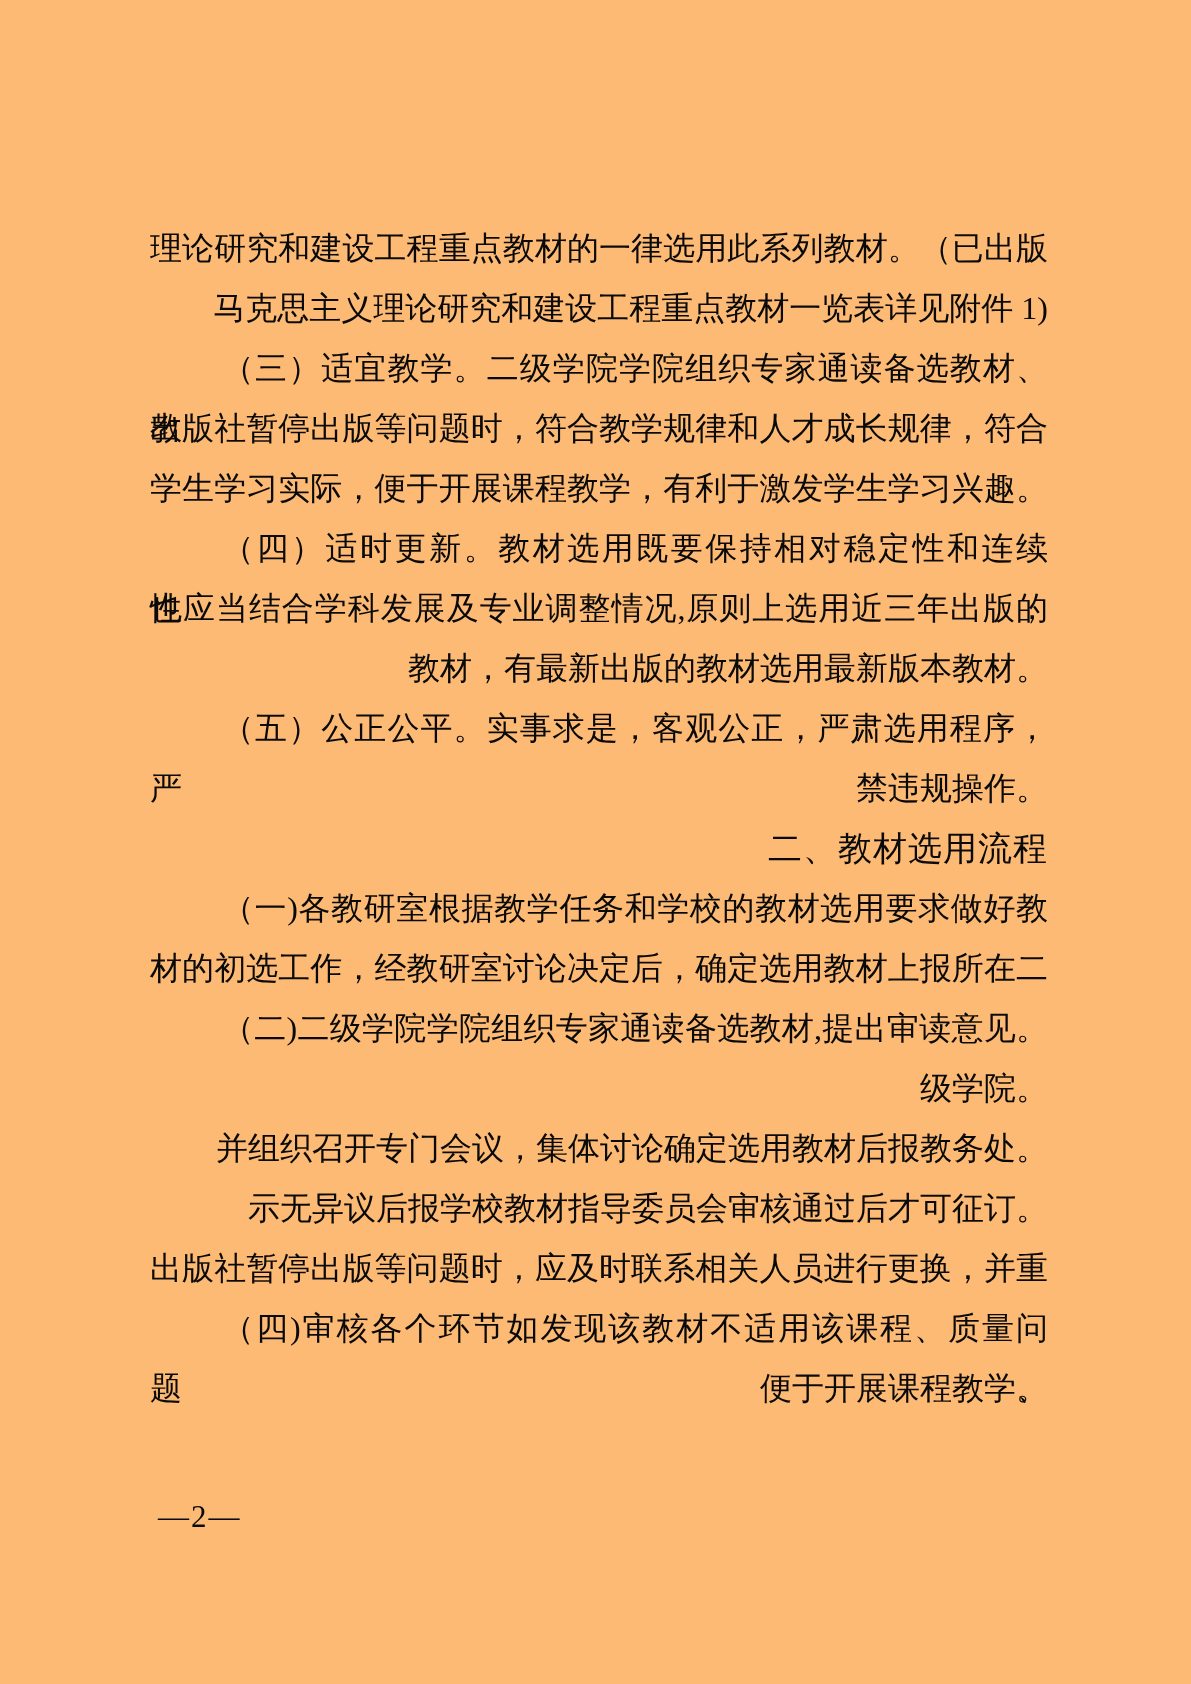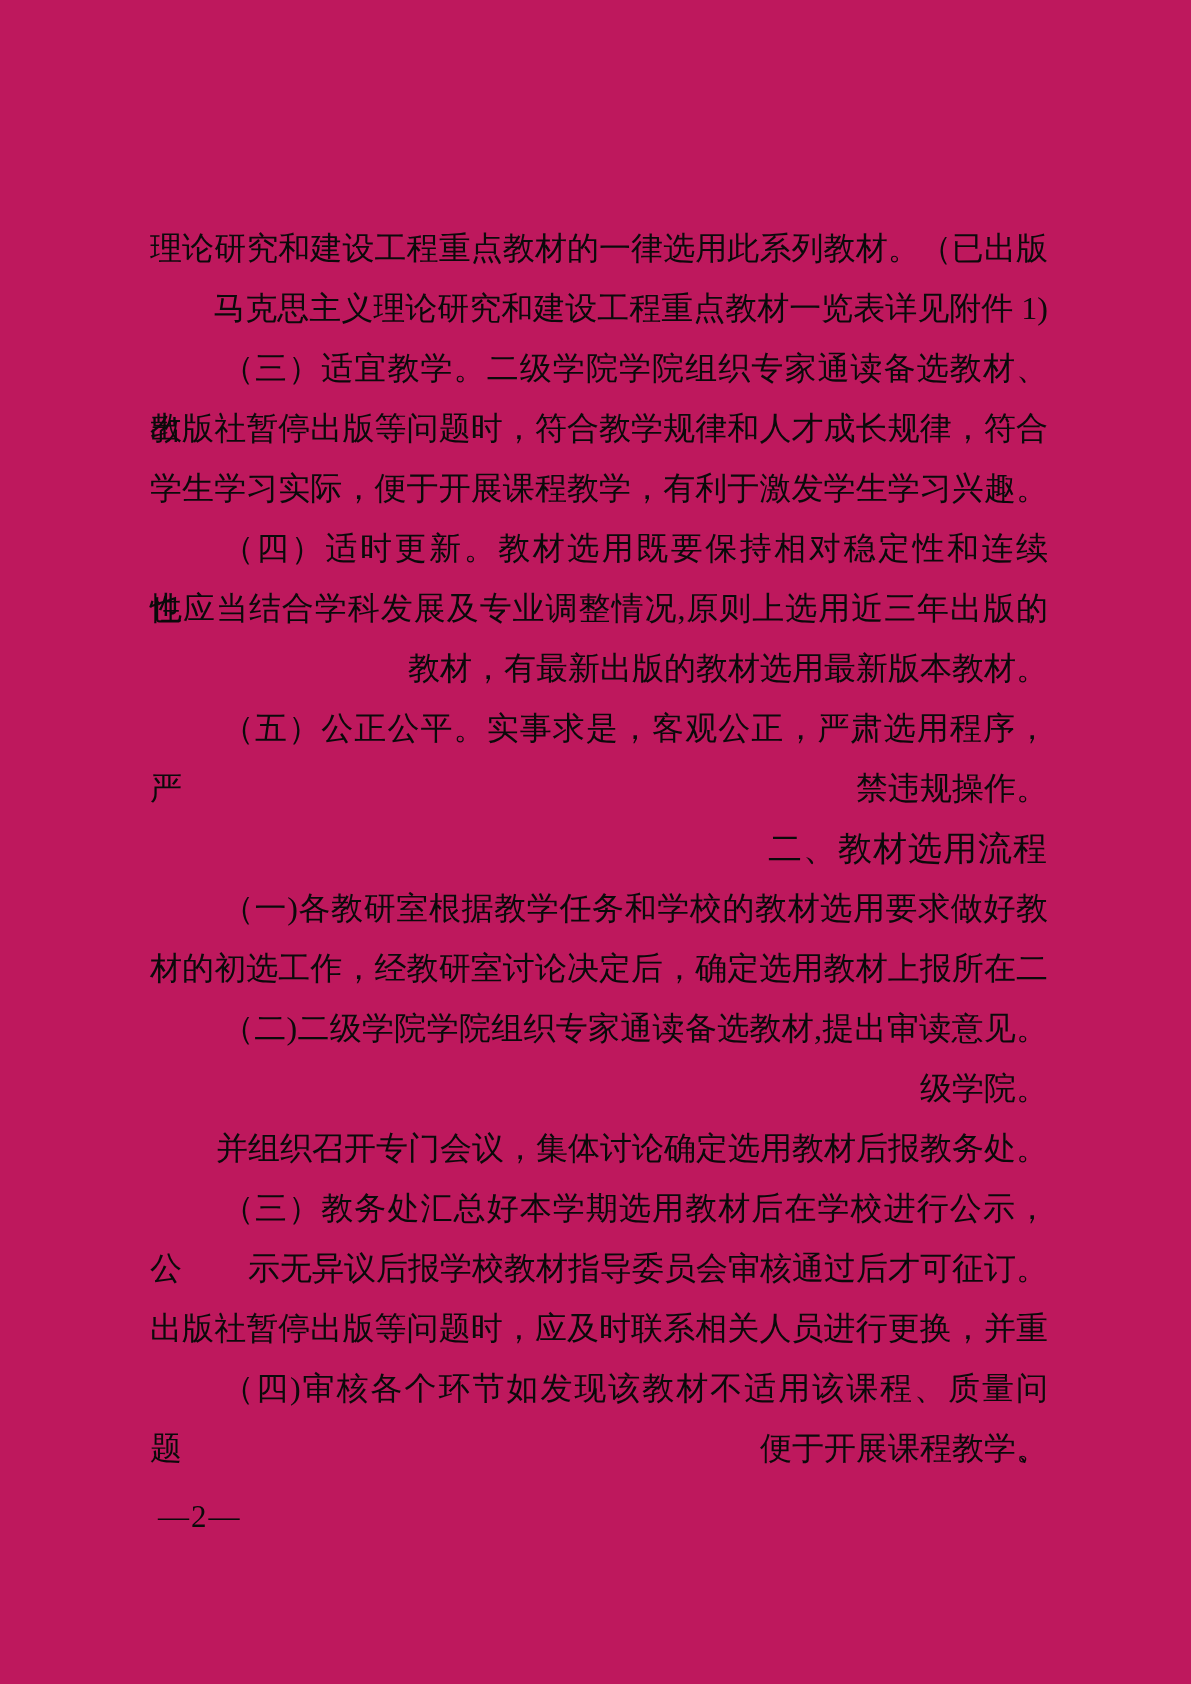--- a/index.html
+++ b/index.html
@@ -4,21 +4,21 @@
 <style>
   html, body {
     margin: 0;
     padding: 0;
     background: #ffffff;
   }
   .page {
     position: relative;
     width: 1191px;
     height: 1684px;
-    background: #be185d;
+    background: #fdba74;
     overflow: hidden;
     font-family: "Liberation Serif", serif;
     color: #0a0a0a;
   }
   .doc-body {
     position: absolute;
     left: 150px;
     top: 218px;
     width: 898px;
   }
@@ -68,20 +68,19 @@
       <div class="line justify">也应当结合学科发展及专业调整情况,原则上选用近三年出版的</div>
       <div class="line">教材，有最新出版的教材选用最新版本教材。</div>
       <div class="line indent justify">（五）公正公平。实事求是，客观公正，严肃选用程序，严</div>
       <div class="line">禁违规操作。</div>
       <div class="line indent heading">二、教材选用流程</div>
       <div class="line indent justify">（一)各教研室根据教学任务和学校的教材选用要求做好教</div>
       <div class="line justify">材的初选工作，经教研室讨论决定后，确定选用教材上报所在二</div>
       <div class="line indent justify">（二)二级学院学院组织专家通读备选教材,提出审读意见。</div>
       <div class="line">级学院。</div>
       <div class="line">并组织召开专门会议，集体讨论确定选用教材后报教务处。</div>
-      <div class="line indent justify">（三）教务处汇总好本学期选用教材后在学校进行公示，公</div>
       <div class="line">示无异议后报学校教材指导委员会审核通过后才可征订。</div>
       <div class="line justify">出版社暂停出版等问题时，应及时联系相关人员进行更换，并重</div>
       <div class="line indent justify">（四)审核各个环节如发现该教材不适用该课程、质量问题、</div>
       <div class="line">便于开展课程教学。</div>
     </div>
   <div class="page-number">—2—</div>
 </div>
 
 </body></html>

